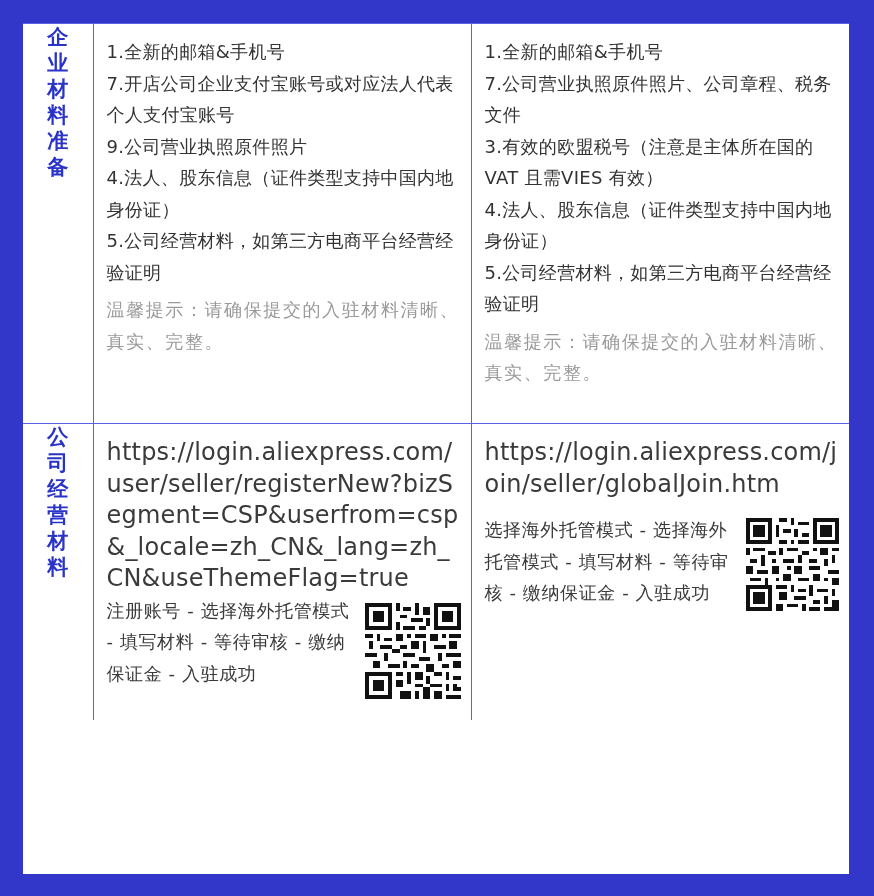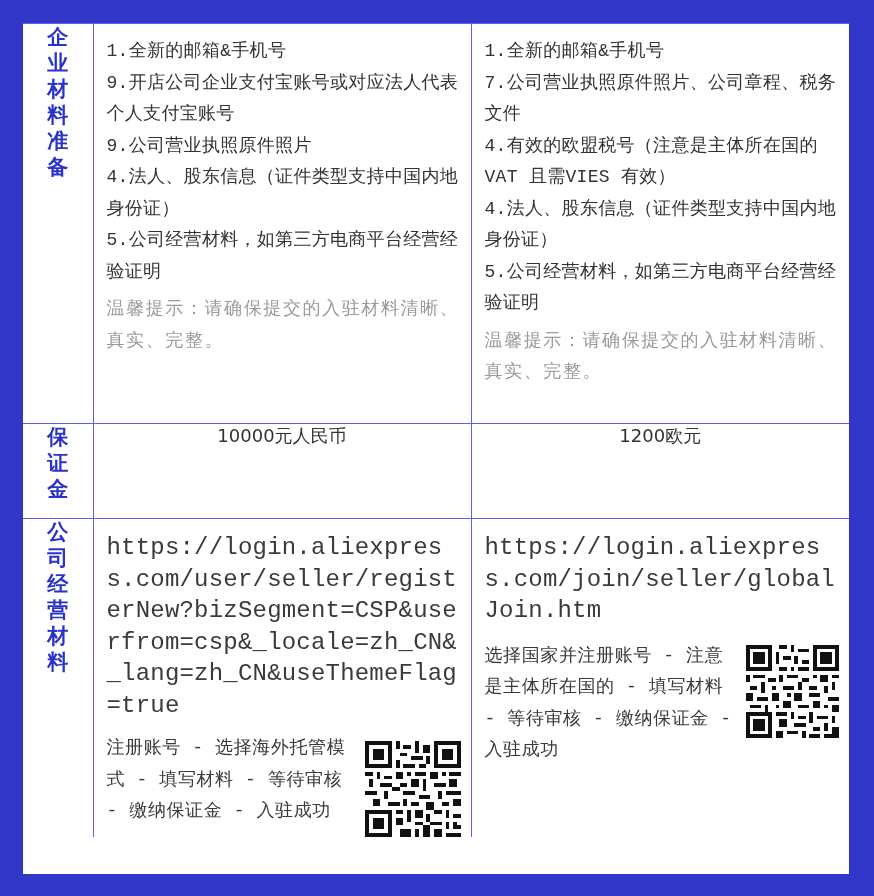--- a/index.html
+++ b/index.html
@@ -56,21 +56,20 @@
       word-break: break-all;
       white-space: normal;
     }
 
     .cell {
       padding: 12px 10px 0 13px;
       font-size: 18px;
       line-height: 31.5px;
       color: #333333;
       letter-spacing: 0.3px;
-      font-family: Liberation Mono, monospace;
     }
     .item { display: block; }
     .tip {
       display: block;
       color: #9a9a9a;
       margin-top: 6px;
       letter-spacing: 1.6px;
     }
     td.deposit {
       vertical-align: middle;
@@ -81,21 +80,20 @@
     .url {
       display: block;
       word-break: break-all;
       font-size: 24px;
       letter-spacing: 0.2px;
       color: #3a3a3a;
     }
     .flow-wrap {
       display: flex;
       align-items: flex-start;
-      margin-top: 12px;
     }
     .flow {
       flex: 1;
       color: #3a3a3a;
       letter-spacing: 0.6px;
     }
     .qr {
       flex: none;
       margin-left: 8px;
       margin-top: 8px;
@@ -115,46 +113,39 @@
     </colgroup>
     <tbody>
 
     <tr style="height:400px">
       <td class="rowhead">
         <span class="vtext">企业材料准备</span>
       </td>
       <td>
         <div class="cell">
           <span class="item">1.全新的邮箱&amp;手机号</span>
-          <span class="item">9.开店公司企业支付宝账号或对应法人代表个人支付宝账号</span>
+          <span class="item">7.开店公司企业支付宝账号或对应法人代表个人支付宝账号</span>
           <span class="item">9.公司营业执照原件照片</span>
           <span class="item">4.法人、股东信息（证件类型支持中国内地身份证）</span>
           <span class="item">5.公司经营材料，如第三方电商平台经营经验证明</span>
           <span class="tip">温馨提示：请确保提交的入驻材料清晰、真实、完整。</span>
         </div>
       </td>
       <td>
         <div class="cell">
           <span class="item">1.全新的邮箱&amp;手机号</span>
           <span class="item">7.公司营业执照原件照片、公司章程、税务文件</span>
-          <span class="item">4.有效的欧盟税号（注意是主体所在国的 VAT 且需VIES 有效）</span>
+          <span class="item">3.有效的欧盟税号（注意是主体所在国的 VAT 且需VIES 有效）</span>
           <span class="item">4.法人、股东信息（证件类型支持中国内地身份证）</span>
           <span class="item">5.公司经营材料，如第三方电商平台经营经验证明</span>
           <span class="tip">温馨提示：请确保提交的入驻材料清晰、真实、完整。</span>
         </div>
       </td>
     </tr>
 
-    <tr style="height:95px">
-      <td class="rowhead">
-        <span class="vtext">保证金</span>
-      </td>
-      <td class="deposit">10000元人民币</td>
-      <td class="deposit">1200欧元</td>
-    </tr>
 
     <tr style="height:296px">
       <td class="rowhead">
         <span class="vtext">公司经营材料</span>
       </td>
       <td>
         <div class="cell" style="padding-top:13px">
           <span class="url">https://login.aliexpress.com/user/seller/registerNew?bizSegment=CSP&amp;userfrom=csp&amp;_locale=zh_CN&amp;_lang=zh_CN&amp;useThemeFlag=true</span>
           <div class="flow-wrap">
             <span class="flow">注册账号 - 选择海外托管模式 - 填写材料 - 等待审核 - 缴纳保证金 - 入驻成功</span>
@@ -175,21 +166,21 @@
                 </g>
               </svg>
             </div>
           </div>
         </div>
       </td>
       <td>
         <div class="cell" style="padding-top:13px">
           <span class="url">https://login.aliexpress.com/join/seller/globalJoin.htm</span>
           <div class="flow-wrap" style="margin-top:14px">
-            <span class="flow">选择国家并注册账号 - 注意是主体所在国的 - 填写材料 - 等待审核 - 缴纳保证金 - 入驻成功</span>
+            <span class="flow">选择海外托管模式 - 选择海外托管模式 - 填写材料 - 等待审核 - 缴纳保证金 - 入驻成功</span>
             <div class="qr" style="width:93px;height:93px;margin-top:4px">
               <svg width="93" height="93" viewBox="0 0 25 25" shape-rendering="crispEdges">
                 <rect width="25" height="25" fill="#fff"></rect>
                 <g fill="#111">
                   <path d="M0 0h7v7H0z M1 1v5h5V1z M2 2h3v3H2z"></path>
                   <path d="M18 0h7v7h-7z M19 1v5h5V1z M20 2h3v3h-3z"></path>
                   <path d="M0 18h7v7H0z M1 19v5h5v-5z M2 20h3v3H2z"></path>
                   <path d="M9 0h2v1H9z M12 0h1v2h-1z M14 1h3v1h-3z M8 2h1v3H8z M10 3h2v1h-2z M13 3h1v2h-1z M15 4h2v1h-2z M9 6h2v1H9z M12 6h1v1h-1z M14 6h3v1h-3z"></path>
                   <path d="M0 8h1v2H0z M2 8h3v1H2z M6 9h2v1H6z M9 8h1v2H9z M11 8h3v1h-3z M15 9h2v1h-2z M18 8h1v1h-1z M20 8h2v2h-2z M23 8h2v1h-2z"></path>
                   <path d="M1 11h2v1H1z M4 10h1v3H4z M7 11h1v1H7z M10 11h3v1h-3z M14 10h1v2h-1z M17 11h2v1h-2z M21 11h1v2h-1z M23 10h1v2h-1z"></path>

